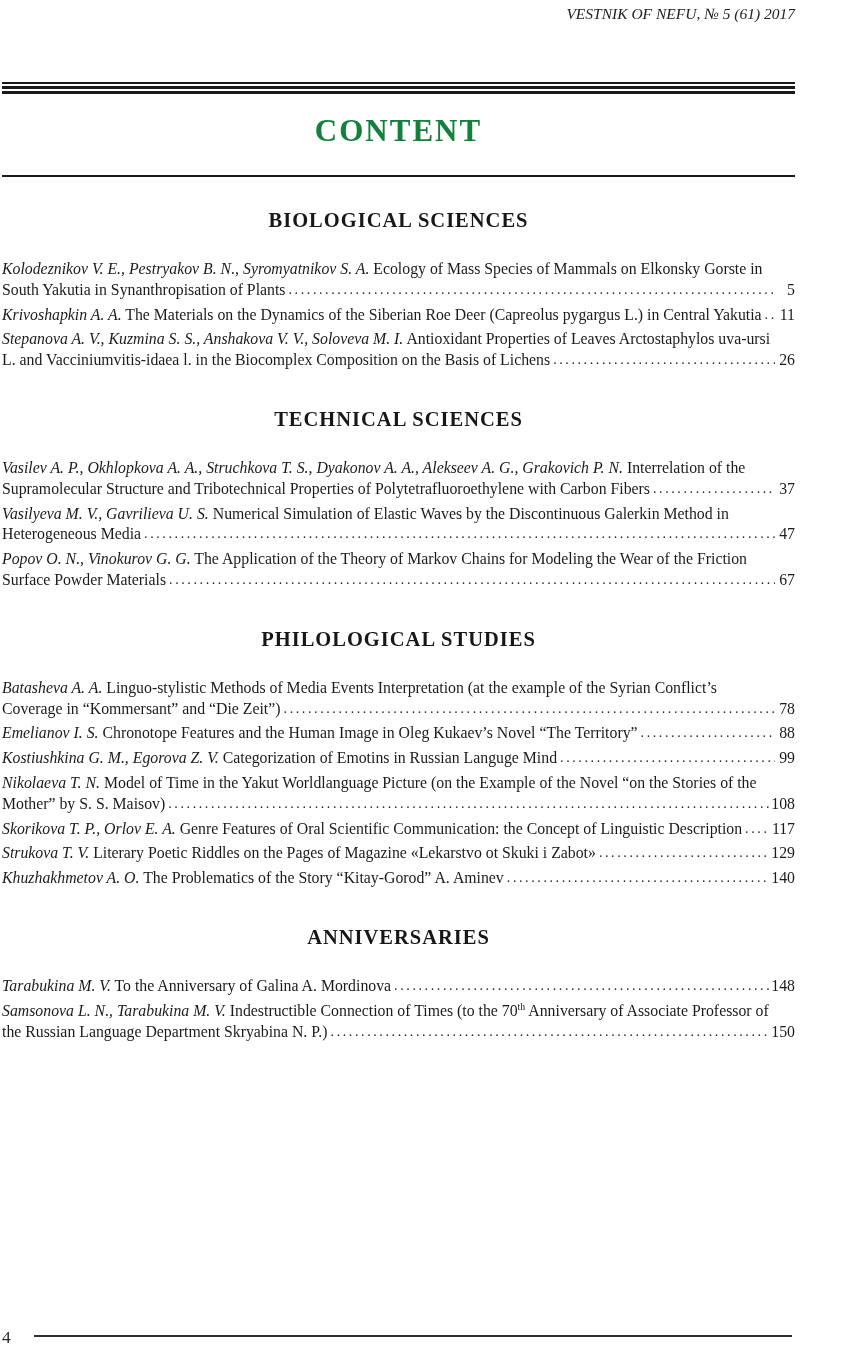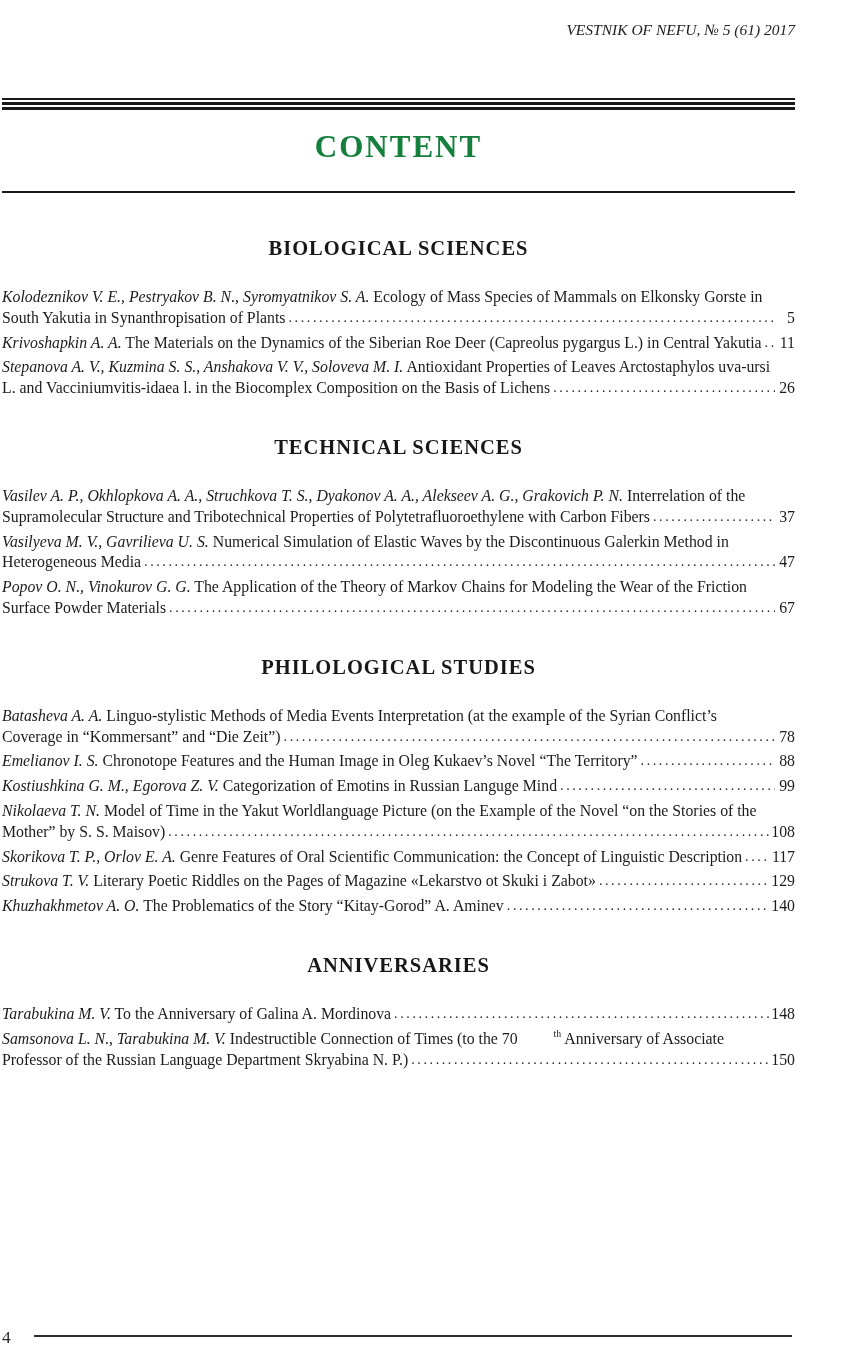--- a/index.html
+++ b/index.html
@@ -6,21 +6,21 @@
   html, body { background: #ffffff; }
   body {
     width: 842px; height: 1350px;
     position: relative; overflow: hidden;
     font-family: "Liberation Serif", "DejaVu Serif", serif;
     color: #1b1b1b;
   }
   .sheet { position: absolute; inset: 0; padding: 0 47px 0 2px; }
 
   .journal-header {
-    padding-top: 20px;
+    padding-top: 4px;
     text-align: right;
     font-style: italic;
     font-size: 15.5px;
     line-height: 19px;
     color: #222;
   }
 
   .triple-rule { margin-top: 59px; }
   .triple-rule .l1 { height: 2px; background: #1a1a1a; }
   .triple-rule .l2 { height: 3px; background: #1a1a1a; margin-top: 2px; }
@@ -40,21 +40,21 @@
 
   .section-heading {
     text-align: center;
     font-size: 20.5px;
     font-weight: bold;
     letter-spacing: 1px;
     line-height: 25px;
     color: #171717;
     margin: 36px 0 26px 0;
   }
-  section.first .section-heading { margin-top: 43px; }
+  section.first .section-heading { margin-top: 31px; }
 
   .entry {
     display: grid;
     grid-template-columns: auto max-content;
     gap: 0 2px;
     align-items: end;
     font-size: 15.8px;
     line-height: 20.8px;
     margin-bottom: 4px;
   }
@@ -64,21 +64,21 @@
     white-space: nowrap;
     padding-left: 3px;
     letter-spacing: 2.6px;
     font-size: 14px;
     color: #2a2a2a;
     content: "......................................................................................................................................................................................................";
   }
   .authors { font-style: italic; text-align: right; }
   .t.it { }
   .entry-page { text-align: right; min-width: 18px; color: #1b1b1b; }
-  sup { font-size: 0.62em; line-height: 0; vertical-align: super; margin-left: 36px; }
+  sup { font-size: 0.62em; line-height: 0; vertical-align: super; }
 
   .footer {
     position: absolute;
     left: 2px; right: 50px; bottom: 2px;
     display: flex; align-items: center;
     height: 22px;
   }
   .footer-num { font-size: 17.5px; color: #2a2a2a; }
   .footer-line { flex: 1; height: 2px; background: #2f2f2f; margin-left: 23px; margin-bottom: 3px; }
 </style>

